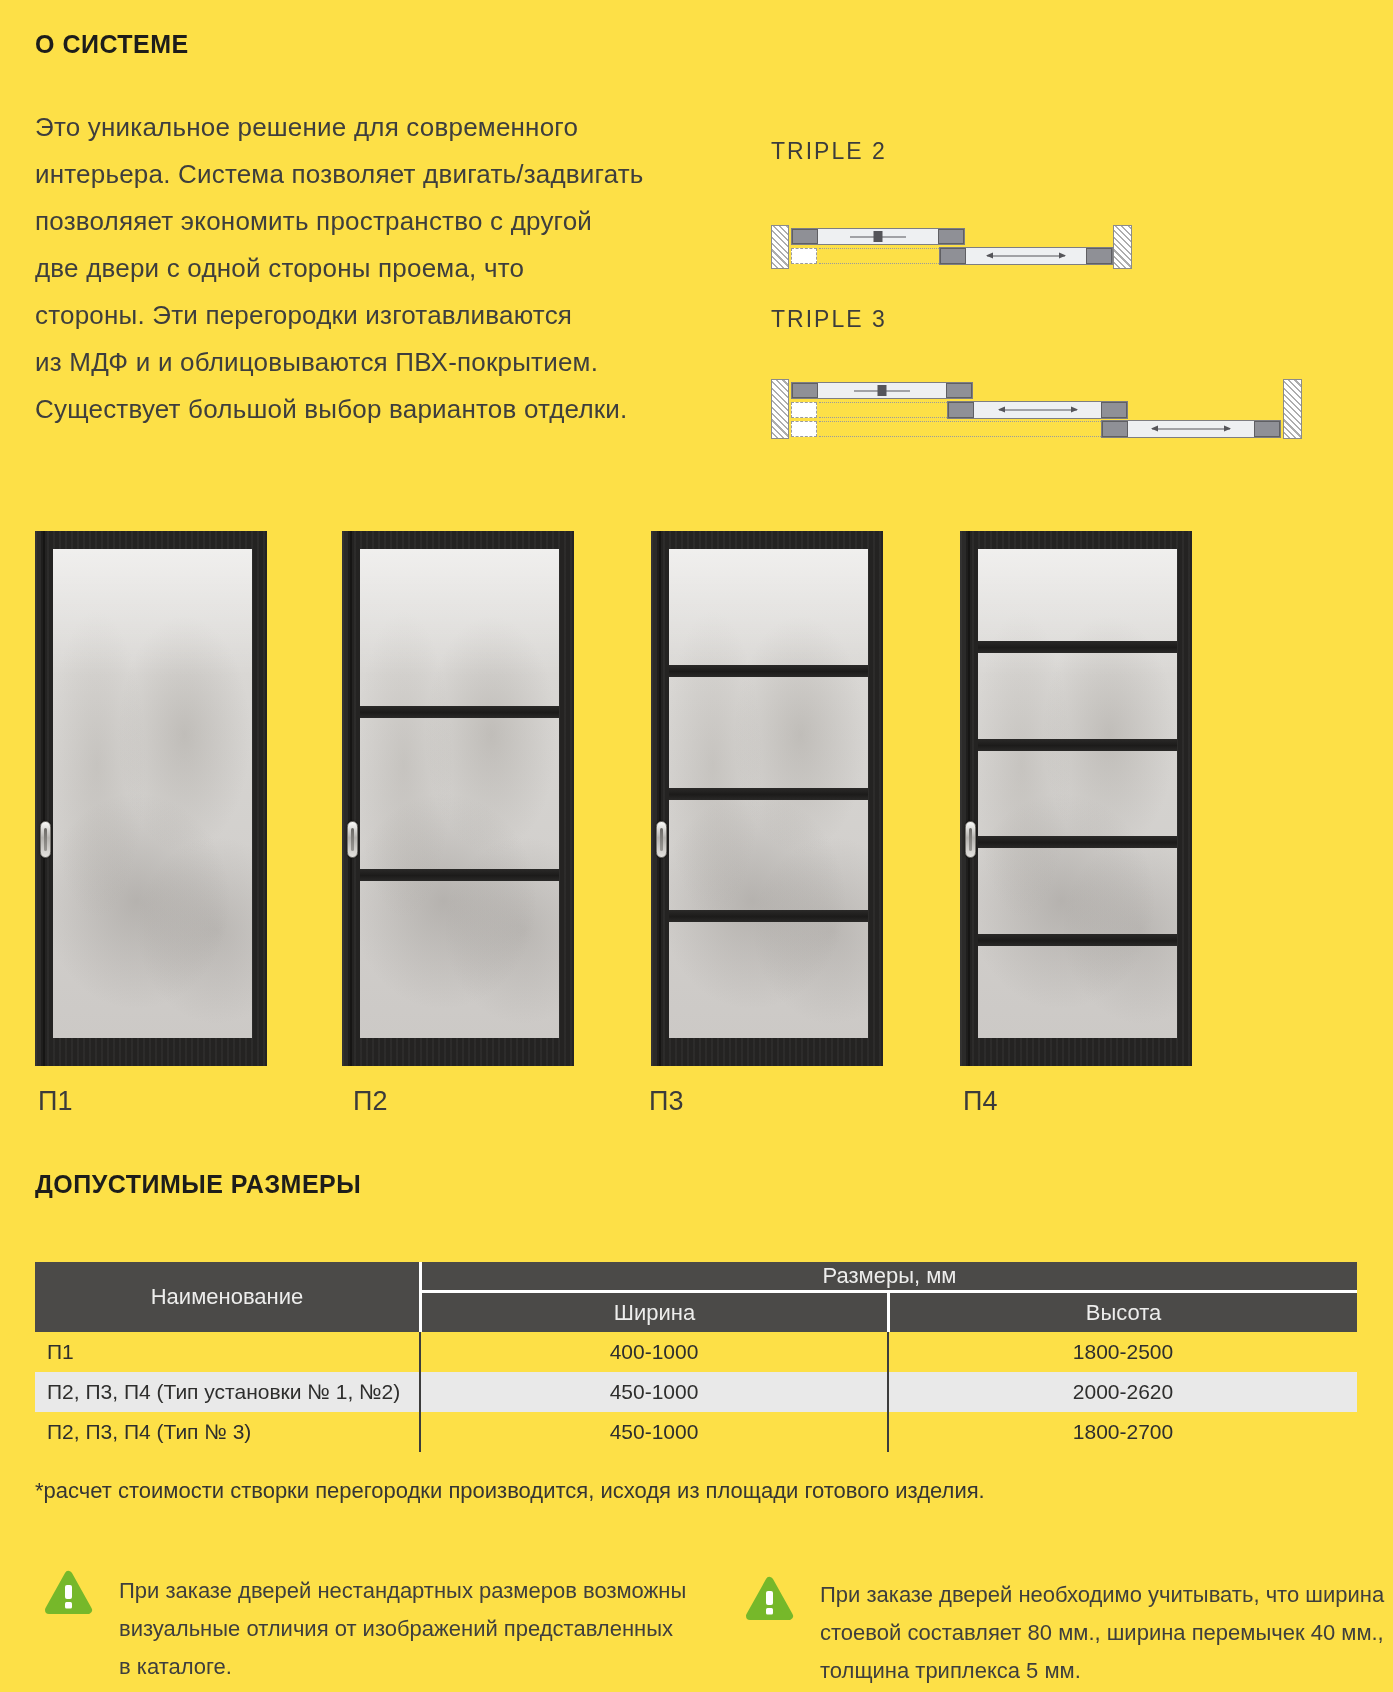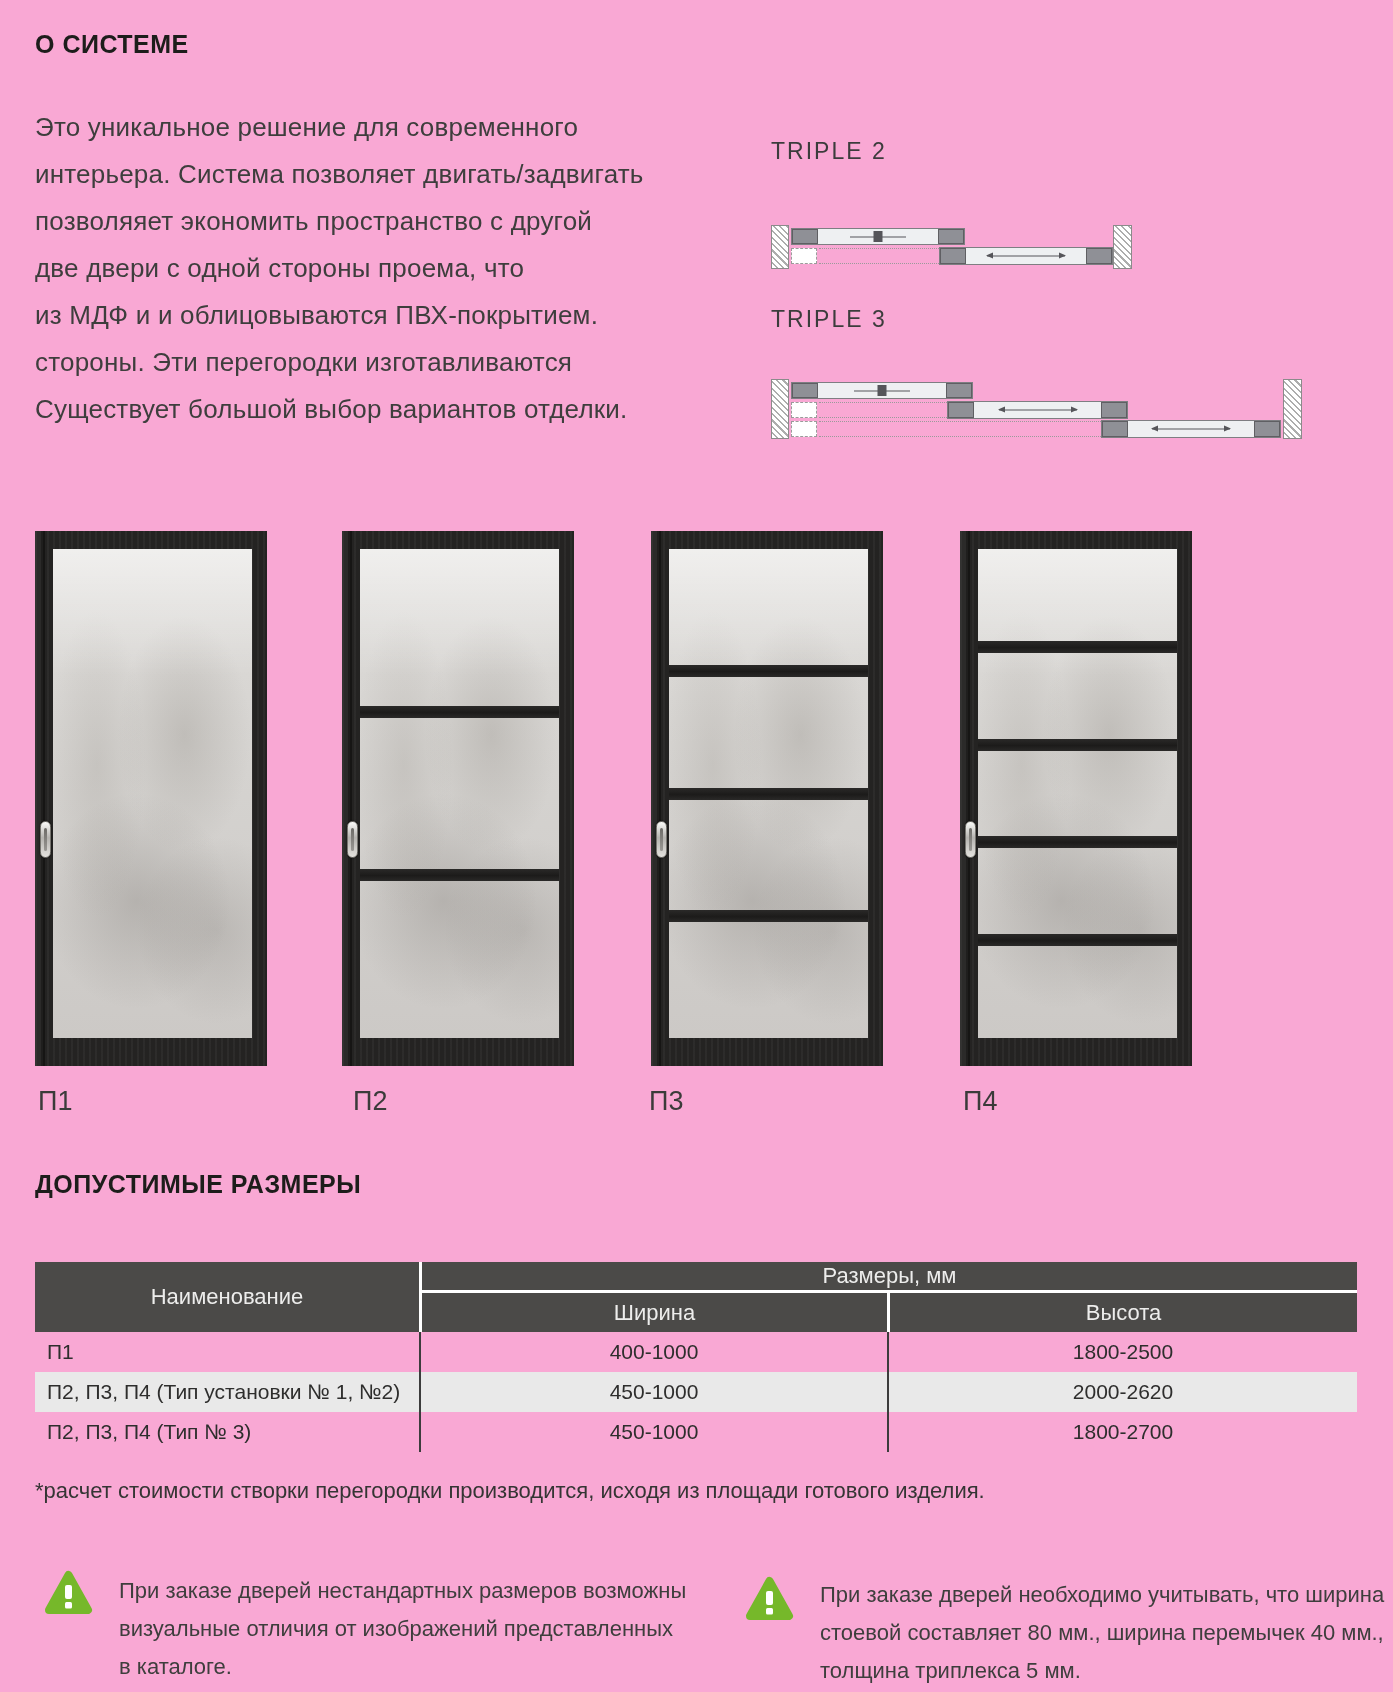--- a/index.html
+++ b/index.html
@@ -1,18 +1,18 @@
 <!DOCTYPE html>
 <html><head>
 <meta charset="utf-8">
 <style>
   * { margin:0; padding:0; box-sizing:border-box; }
   html,body { background:#ffffff; }
   body { font-family:"Liberation Sans","DejaVu Sans",sans-serif; color:#3e3e3d; }
-  #page { position:relative; width:1393px; height:1692px; background:#f9a8d4; overflow:hidden; }
+  #page { position:relative; width:1393px; height:1692px; background:#fde047; overflow:hidden; }
 
   
   .h1 { position:absolute; font-size:25px; font-weight:bold; color:#1d1d1b; letter-spacing:0.5px; }
   .body-line { white-space:nowrap; font-size:26px; font-weight:300; color:#3e3e3d; height:47px; line-height:47px; letter-spacing:0.2px; }
   #about-text { position:absolute; left:35px; top:104px; }
 
   
   .diagram { position:absolute; }
   .diagram-title { position:absolute; left:0; top:10px; font-size:23px; font-weight:300; letter-spacing:2px; color:#3c3c3c; white-space:nowrap; }
   .wall { position:absolute; border:1px solid #8b8b8b;
@@ -76,22 +76,22 @@
 <body>
 
 <div id="page">
 
   <div class="h1" style="left:35px; top:30px;">О СИСТЕМЕ</div>
   <div id="about-text">
     <div class="body-line">Это уникальное решение для современного</div>
     <div class="body-line">интерьера. Система позволяет двигать/задвигать</div>
     <div class="body-line">позволяяет экономить пространство с другой</div>
     <div class="body-line">две двери с одной стороны проема, что</div>
+    <div class="body-line">стороны. Эти перегородки изготавливаются</div>
     <div class="body-line">из МДФ и и облицовываются ПВХ-покрытием.</div>
-    <div class="body-line">стороны. Эти перегородки изготавливаются</div>
     <div class="body-line">Существует большой выбор вариантов отделки.</div>
   </div>
 
   <div class="diagram" style="left:771px; top:128px; width:365px; height:145px;">
     <div class="diagram-title">TRIPLE 2</div>
     <div class="wall" style="left:0; top:97px; width:18px; height:44px;"></div>
     <div class="panel" style="left:20px; top:100px; width:174px; height:17px;">
       <span class="cap"></span>
       <span class="panel-mid">
           <span class="fix-line">

